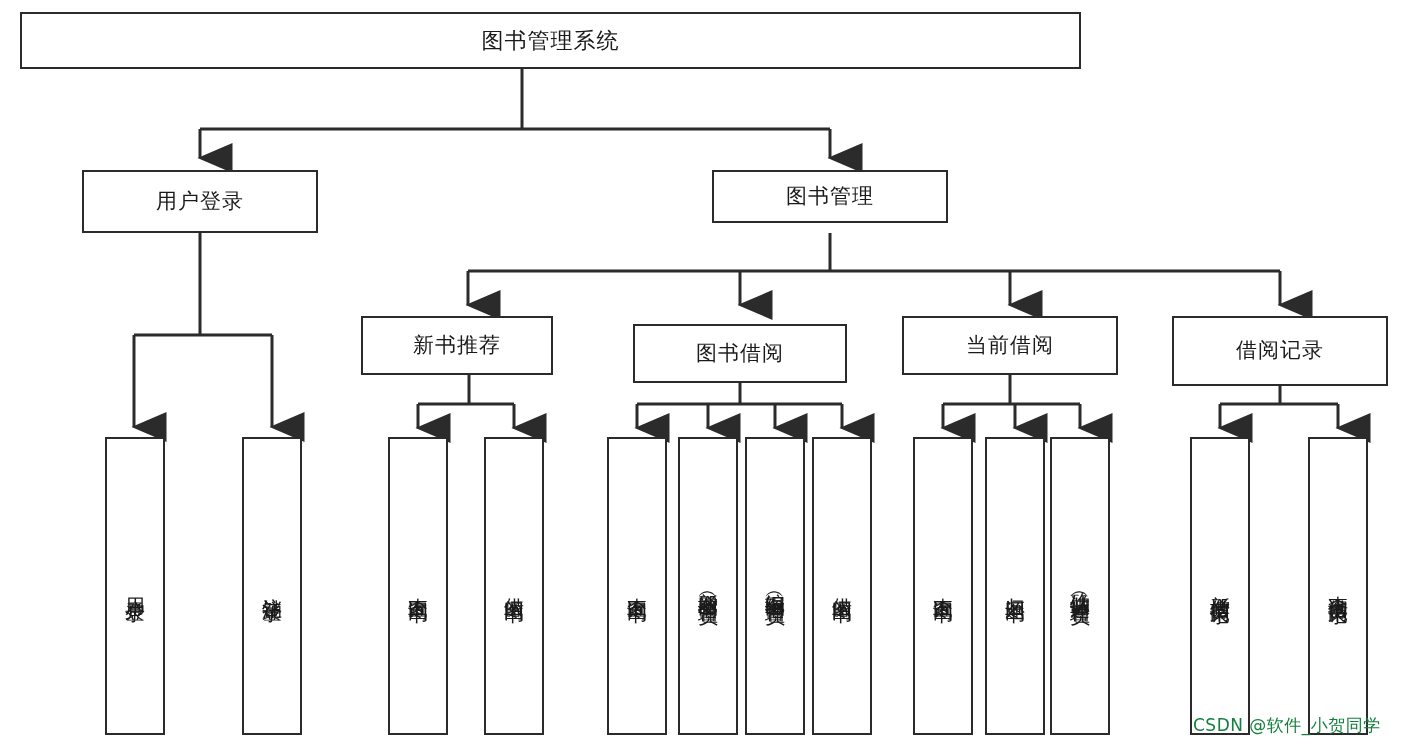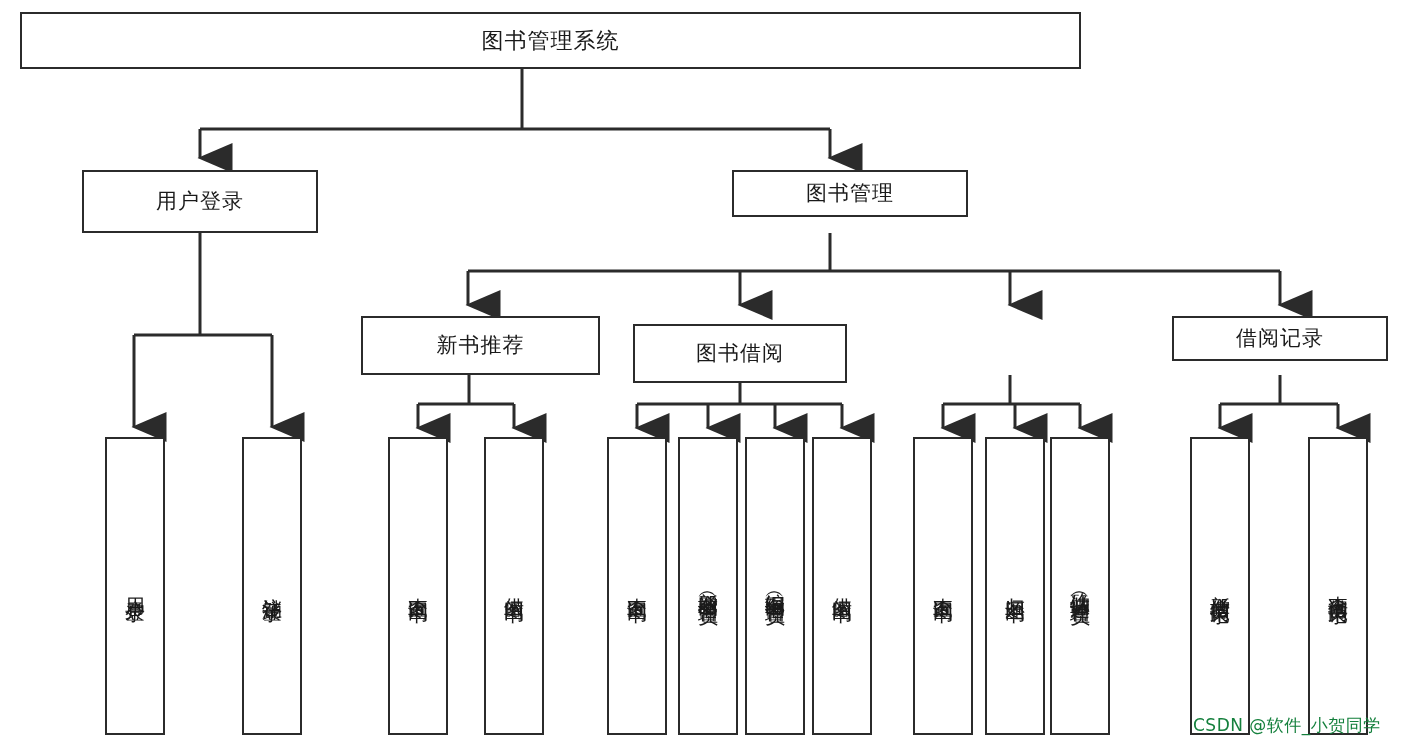--- a/index.html
+++ b/index.html
@@ -117,25 +117,26 @@
       <path d="M 1280 375 L 1280 404"></path>
       <path d="M 1220 404 L 1338 404"></path>
       <path d="M 1220 404 L 1220 428" marker-end="url(#arrow)"></path>
       <path d="M 1338 404 L 1338 428" marker-end="url(#arrow)"></path>
     </g>
   </svg>
 
   <div class="node node-root" id="n-root" style="left: 20px; top: 12px; width: 1061px; height: 57px;">图书管理系统</div>
 
   <div class="node node-h" id="n-l1-0" style="left: 82px; top: 170px; width: 236px; height: 63px;">用户登录</div>
-  <div class="node node-h" id="n-l1-1" style="left: 732px; top: 170px; width: 236px; height: 47px; font-family: Liberation Serif, serif;">图书管理</div>
+  <div class="node node-h" id="n-l1-1" style="left: 712px; top: 170px; width: 236px; height: 53px; font-family: Liberation Serif, serif;">图书管理</div>
 
-  <div class="node node-h" id="n-l2-0" style="left: 361px; top: 316px; width: 239px; height: 59px;">新书推荐</div>
+  <div class="node node-h" id="n-l2-0" style="left: 361px; top: 316px; width: 192px; height: 59px;">新书推荐</div>
   <div class="node node-h" id="n-l2-1" style="left: 633px; top: 316px; width: 214px; height: 59px; margin-top: 8px;">图书借阅</div>
-  <div class="node node-h" id="n-l2-3" style="left: 1172px; top: 316px; width: 216px; height: 45px;">借阅记录</div>
+  <div class="node node-h" id="n-l2-2" style="left: 902px; top: 316px; width: 216px; height: 59px;">当前借阅</div>
+  <div class="node node-h" id="n-l2-3" style="left: 1172px; top: 316px; width: 216px; height: 70px;">借阅记录</div>
 
   <div class="node node-v" id="n-leaf-0" style="left: 105px; top: 437px; width: 60px; height: 298px;">用户登录</div>
   <div class="node node-v" id="n-leaf-1" style="left: 242px; top: 437px; width: 60px; height: 298px;">注销登录</div>
   <div class="node node-v" id="n-leaf-2" style="left: 388px; top: 437px; width: 60px; height: 298px;">查询图书</div>
   <div class="node node-v" id="n-leaf-3" style="left: 484px; top: 437px; width: 60px; height: 298px;">借阅图书</div>
   <div class="node node-v" id="n-leaf-4" style="left: 607px; top: 437px; width: 60px; height: 298px;">查询图书</div>
   <div class="node node-v" id="n-leaf-5" style="left: 678px; top: 437px; width: 60px; height: 298px;">新增图书（管理员）</div>
   <div class="node node-v" id="n-leaf-6" style="left: 745px; top: 437px; width: 60px; height: 298px;">编辑图书（管理员）</div>
   <div class="node node-v" id="n-leaf-7" style="left: 812px; top: 437px; width: 60px; height: 298px;">借阅图书</div>
   <div class="node node-v" id="n-leaf-8" style="left: 913px; top: 437px; width: 60px; height: 298px;">查询图书</div>

